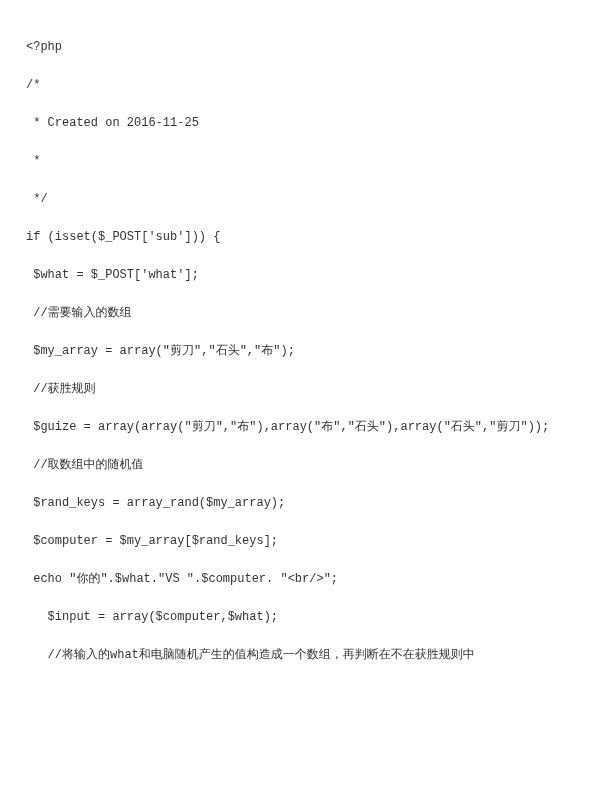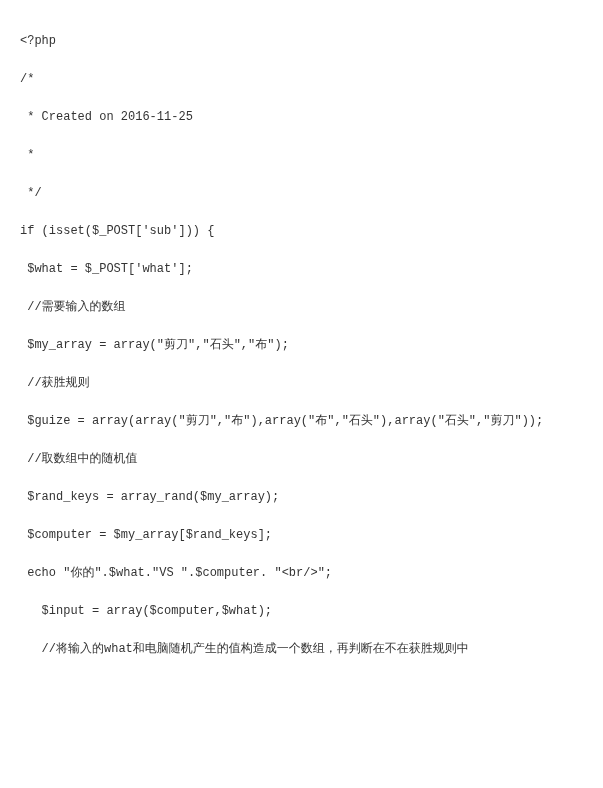--- a/index.html
+++ b/index.html
@@ -8,21 +8,21 @@
     background: #ffffff;
   }
   body {
     width: 603px;
     height: 788px;
     overflow: hidden;
     box-sizing: border-box;
     padding: 10px 8px;
   }
   pre.code {
-    margin: 12px;
+    margin: 18px;
     font-family: "SimSun", "宋体", "NSimSun", "Courier New", monospace;
     font-size: 12px;
     line-height: 38px;
     color: #333333;
     white-space: pre;
   }
 </style>
 </head>
 <body>
 

